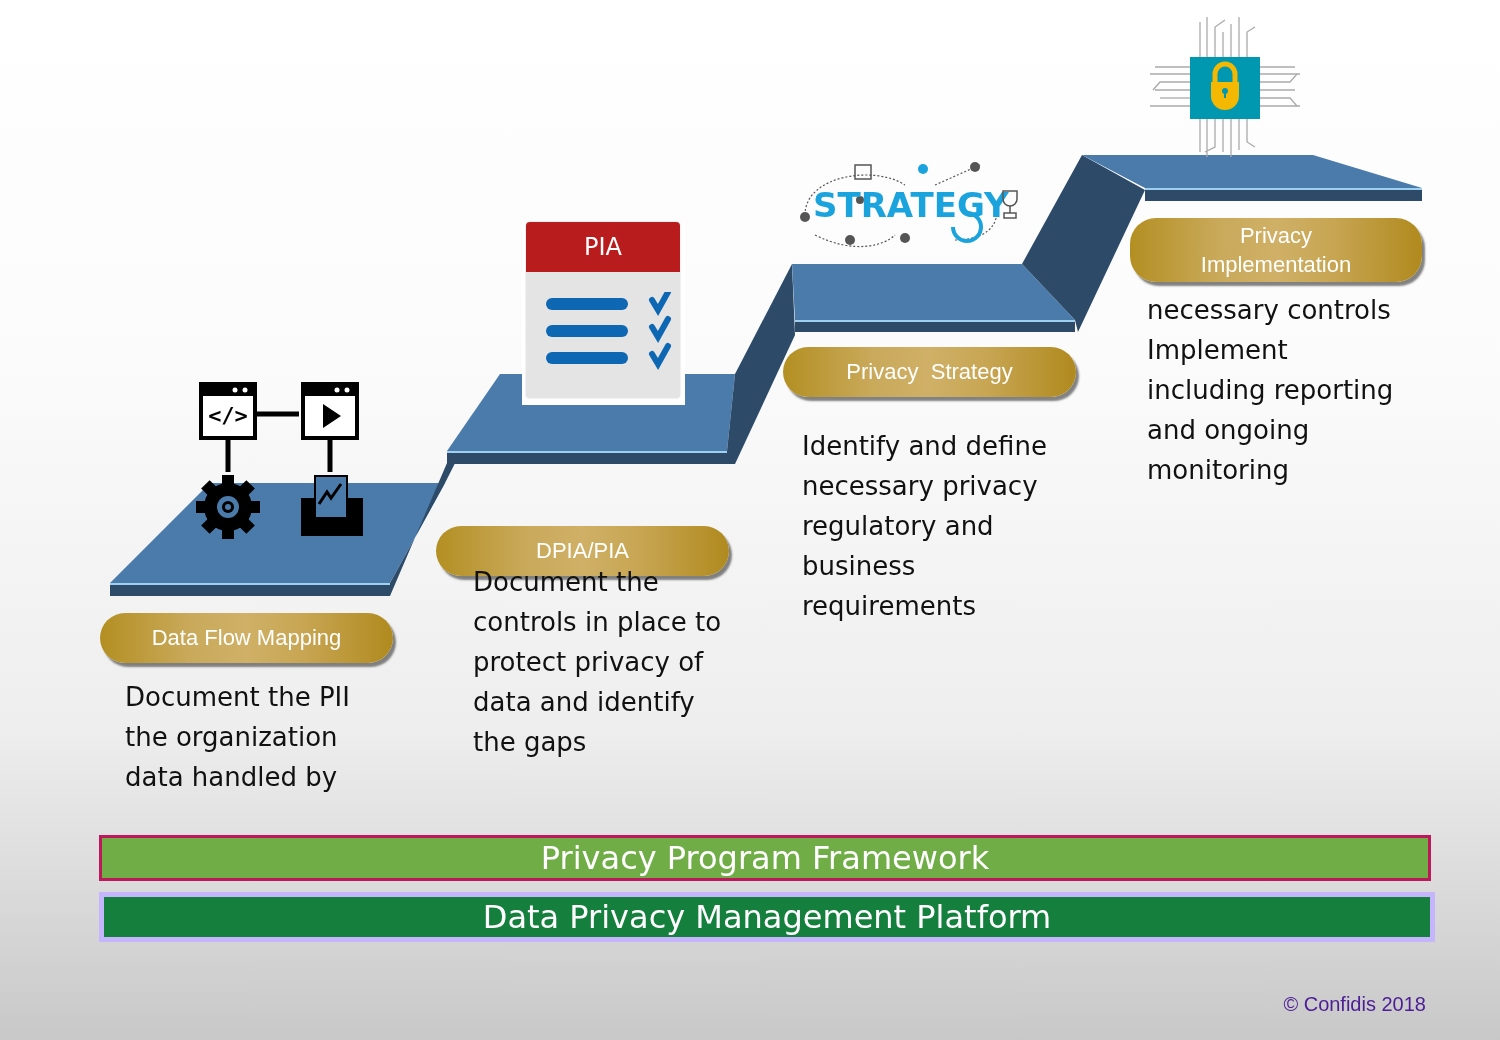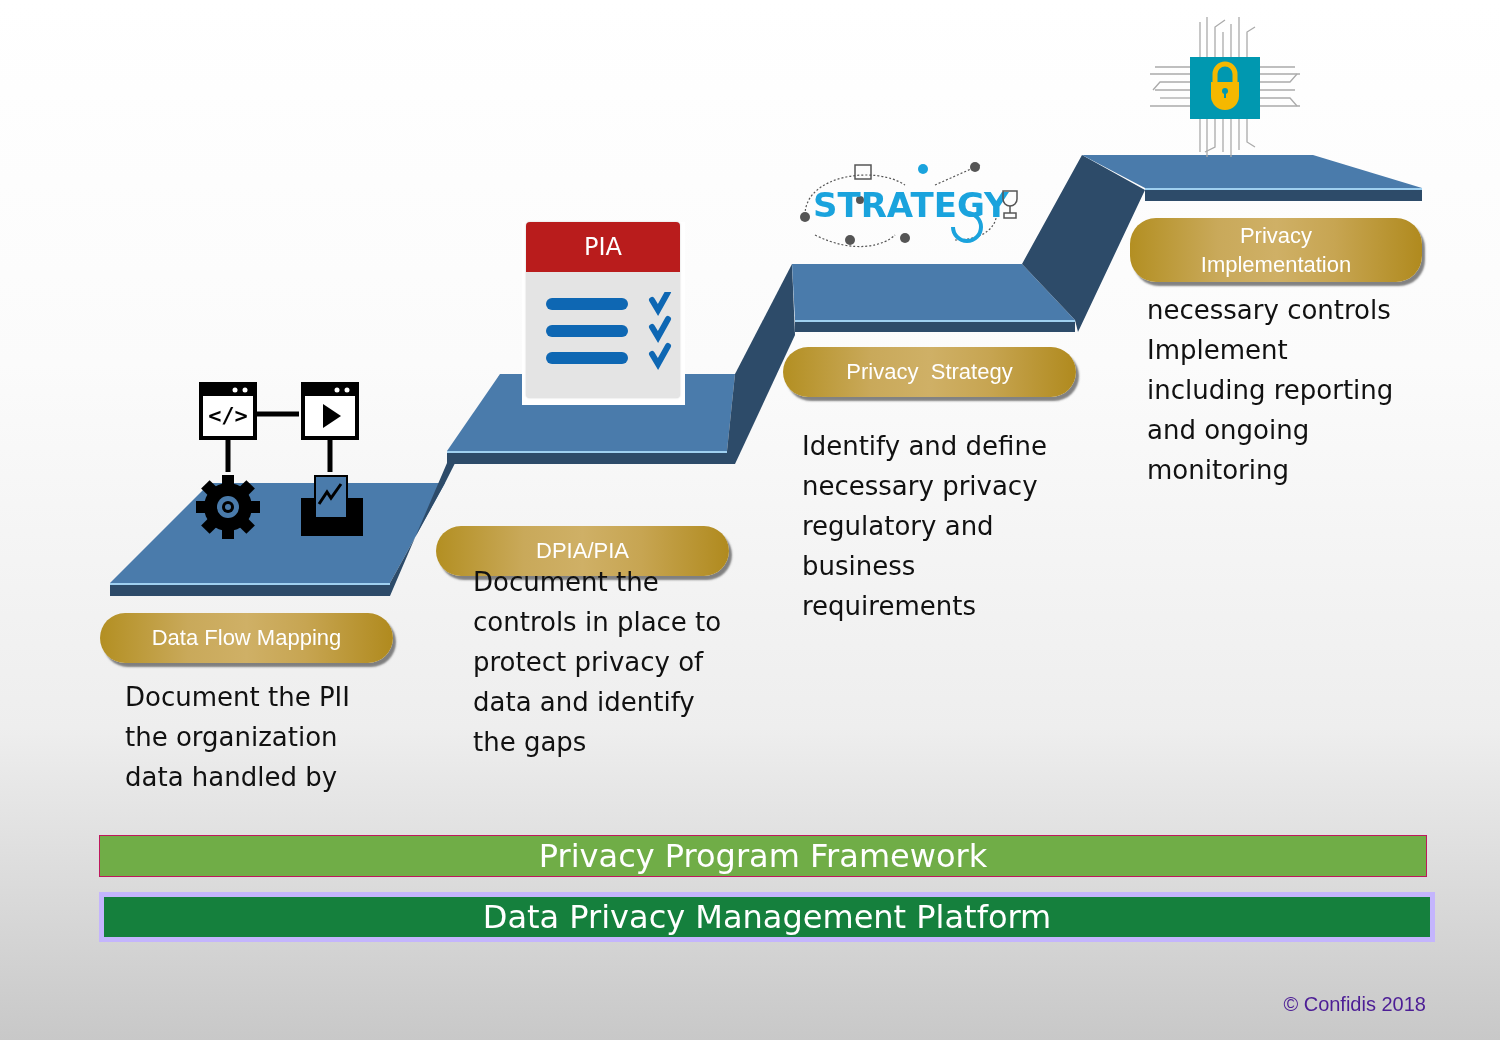--- a/index.html
+++ b/index.html
@@ -8,21 +8,21 @@
     font-family:"Liberation Sans",sans-serif;}
   svg.stairs{position:absolute;left:0;top:0;}
   .pill{position:absolute;height:50px;border-radius:26px;
     background:linear-gradient(to right,#b38f22 0%,#c9a95a 30%,#cfb066 50%,#c7a552 70%,#b08a1e 100%);
     box-shadow:3px 4px 2px rgba(90,90,90,.75);
     color:#fff;font-size:22px;text-align:right;display:flex;align-items:center;justify-content:center;line-height:30px;}
   .pill span{display:block;}
   .desc{position:absolute;font-family:"DejaVu Sans",sans-serif;font-size:26px;line-height:40px;color:#111;}
   .bar{position:absolute;left:99px;width:1326px;height:40px;color:#fff;font-size:32px;
     display:flex;align-items:center;justify-content:center;font-family:"DejaVu Sans",sans-serif;}
-  .bar.green{top:835px;background:#70ad47;border:1px solid #be185d;}
+  .bar.green{top:835px;background:#70ad47;border:3px solid #be185d;}
   .bar.blue{top:892px;background:#15803d;border:5px solid #c4b5fd;}
   .copy{position:absolute;right:74px;top:993px;font-size:20px;color:#4c1d95;}
   .icon{position:absolute;}
 </style>
 </head>
 <body>
 
 <svg class="stairs" width="1500" height="1040" viewBox="0 0 1500 1040">
 
   <polygon points="110,583 210,483 445,483 390,583" fill="#4a7bab"></polygon>

